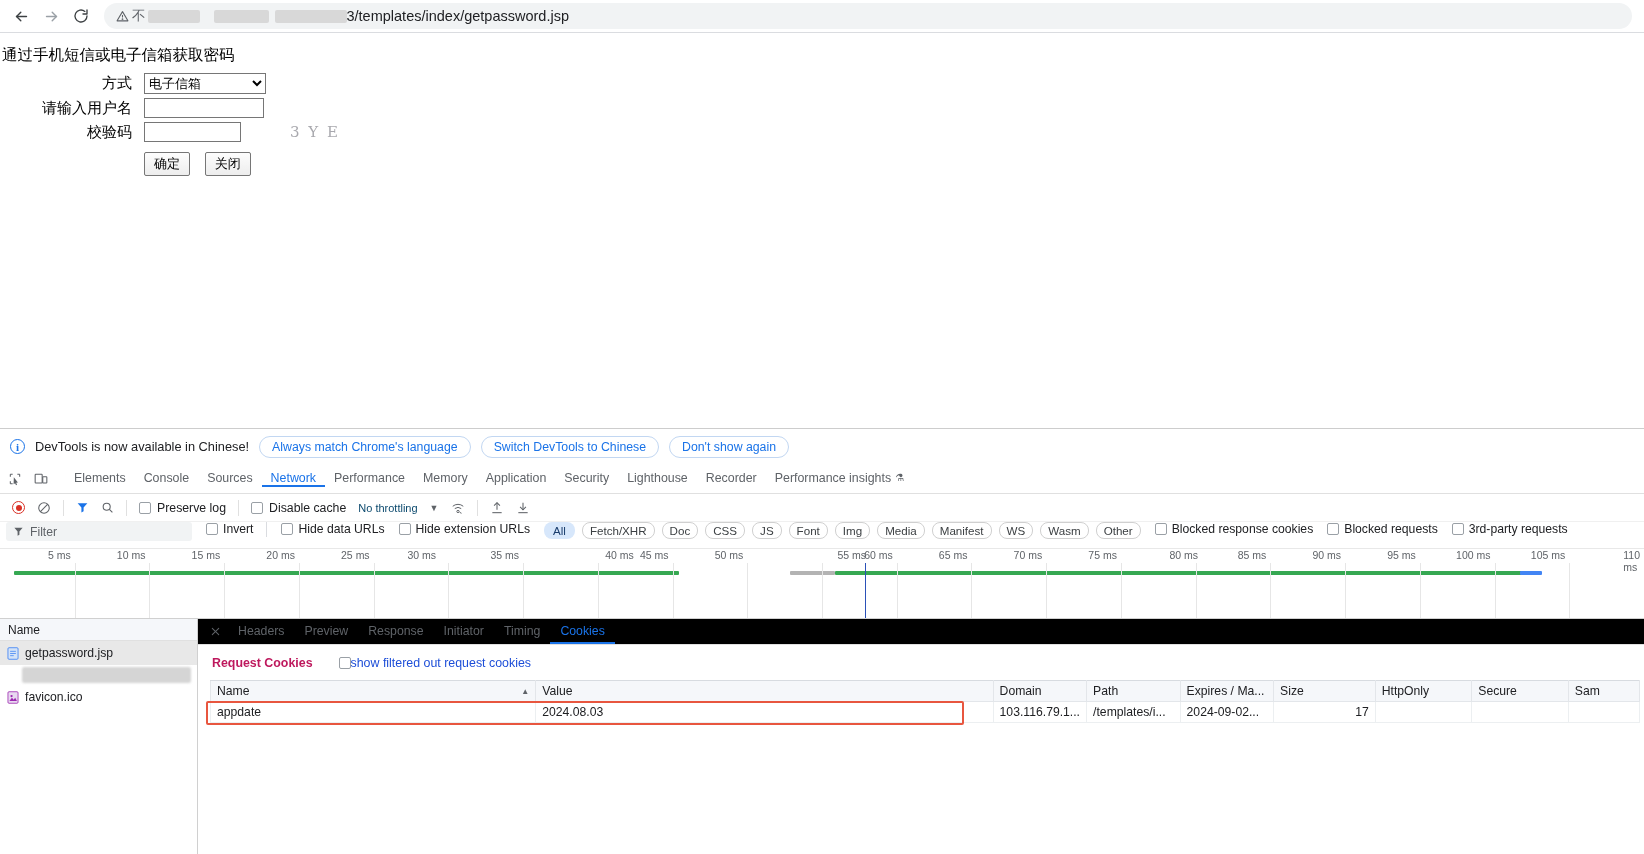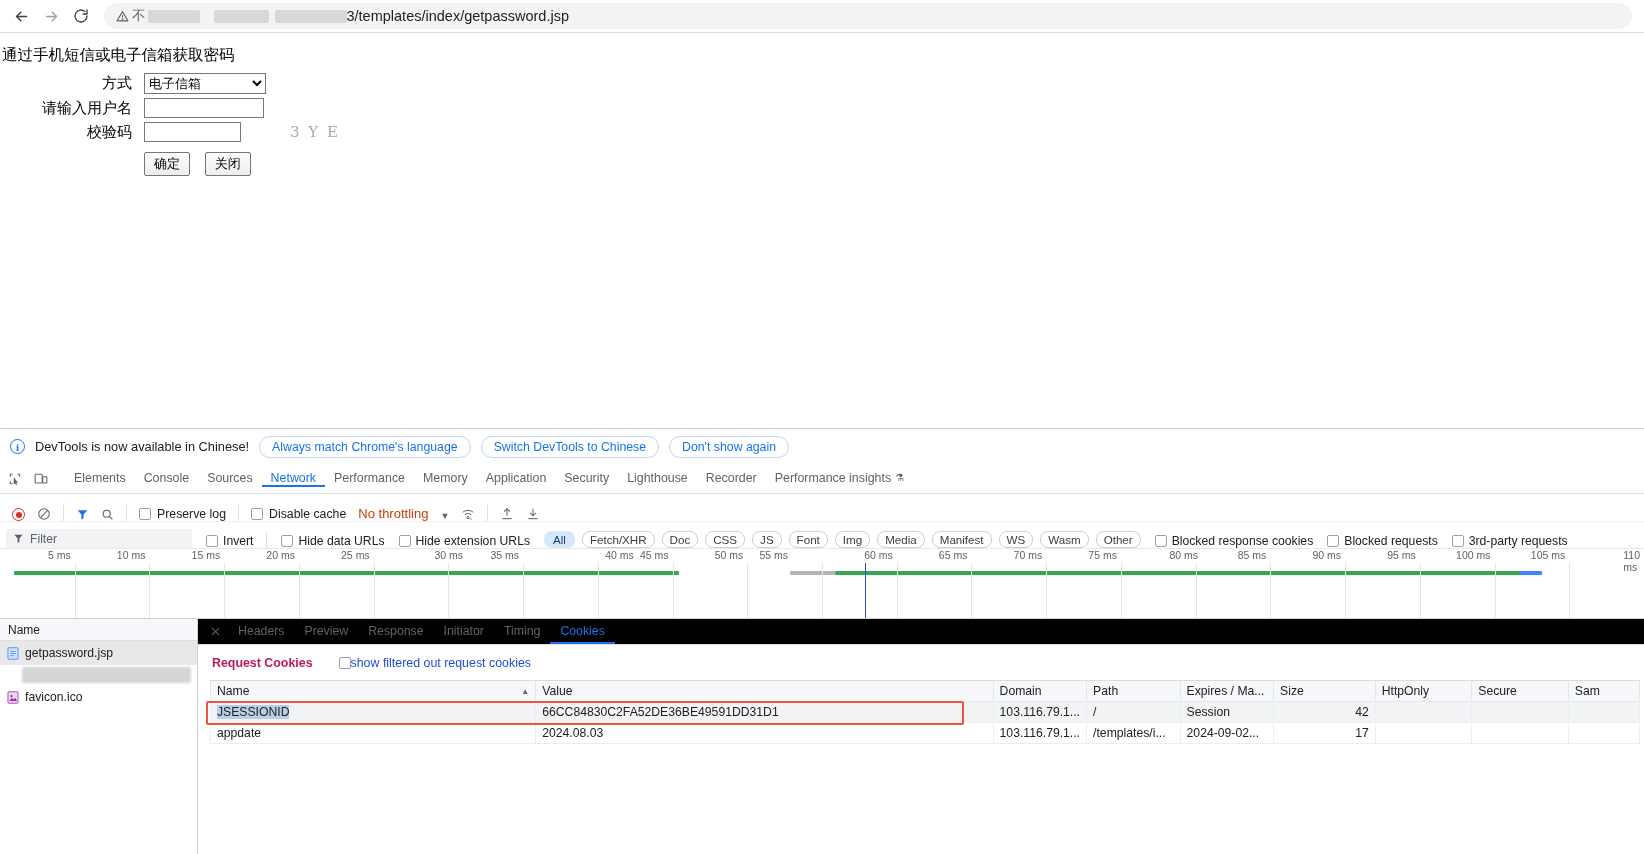--- a/index.html
+++ b/index.html
@@ -190,50 +190,50 @@
     color: #5f6368;
     border-bottom: 2px solid transparent;
     white-space: nowrap;
   }
   .dt-tab.active { color: #1a73e8; border-bottom-color: #1a73e8; }
   .dt-tab .sup { font-size: 10px; margin-left: 4px; }
 
   
   .dt-toolbar {
     height: 28px;
-    display: flex; align-items: flex-end;
+    display: flex; align-items: center;
     gap: 0;
     padding: 0 6px;
     border-bottom: 1px solid #f0f0f0;
     flex: 0 0 auto;
   }
   .tb-item { display: flex; align-items: center; padding: 0 6px; color: #5f6368; }
   .tb-sep { width: 1px; height: 16px; background: #e0e0e0; margin: 0 6px; }
   .cb {
     width: 12px; height: 12px;
     border: 1px solid #9aa0a6;
     border-radius: 2px;
     background: #fff;
     display: inline-block;
     flex: 0 0 auto;
   }
   .cb-label { display: flex; align-items: center; gap: 6px; font-size: 12.3px; color: #202124; }
-  .throttle { font-size: 13px; color: #c2410c; padding: 0 6px; }
+  .throttle { font-size: 11px; color: #0c4a6e; padding: 0 6px; }
   .caret { color: #5f6368; font-size: 9px; padding: 0 6px; }
   .rec-dot {
     width: 13px; height: 13px; border-radius: 50%;
     border: 1.6px solid #d93025;
     display: flex; align-items: center; justify-content: center;
   }
   .rec-dot i { width: 6px; height: 6px; border-radius: 50%; background: #d93025; display: block; }
 
   
   .dt-filterbar {
     height: 27px;
-    display: flex; align-items: flex-end;
+    display: flex; align-items: flex-start;
     padding: 0 6px;
     gap: 0;
     border-bottom: 1px solid #e8e8e8;
     flex: 0 0 auto;
   }
   .filter-input {
     width: 186px; height: 19px;
     background: #f1f3f4;
     border-radius: 3px;
     display: flex; align-items: center;
@@ -638,26 +638,26 @@
     </label>
   </div>
 
   <div class="dt-overview">
     <div class="ruler-labels" id="ruler">
         <span class="tick" style="left: 74.7273px;">5 ms</span>
         <span class="tick" style="left: 149.455px;">10 ms</span>
         <span class="tick" style="left: 224.182px;">15 ms</span>
         <span class="tick" style="left: 298.909px;">20 ms</span>
         <span class="tick" style="left: 373.636px;">25 ms</span>
-        <span class="tick" style="left: 467px; text-align: right;">30 ms</span>
+        <span class="tick" style="left: 440px; text-align: right;">30 ms</span>
         <span class="tick" style="left: 523.091px;">35 ms</span>
         <span class="tick" style="left: 597.818px; margin-left: 40px;">40 ms</span>
         <span class="tick" style="left: 672.545px;">45 ms</span>
         <span class="tick" style="left: 747.273px;">50 ms</span>
-        <span class="tick" style="left: 792px;">55 ms</span>
+        <span class="tick" style="left: 870px;">55 ms</span>
         <span class="tick" style="left: 896.727px;">60 ms</span>
         <span class="tick" style="left: 971.455px;">65 ms</span>
         <span class="tick" style="left: 1046.18px;">70 ms</span>
         <span class="tick" style="left: 1120.91px;">75 ms</span>
         <span class="tick" style="left: 1202px;">80 ms</span>
         <span class="tick" style="left: 1270.36px;">85 ms</span>
         <span class="tick" style="left: 1345.09px;">90 ms</span>
         <span class="tick" style="left: 1419.82px;">95 ms</span>
         <span class="tick" style="left: 1494.55px;">100 ms</span>
         <span class="tick" style="left: 1569.27px;">105 ms</span>
@@ -778,31 +778,20 @@
                 <th><span>Domain</span></th>
                 <th><span>Path</span></th>
                 <th><span>Expires / Ma...</span></th>
                 <th><span>Size</span></th>
                 <th><span>HttpOnly</span></th>
                 <th><span>Secure</span></th>
                 <th><span>Sam</span></th>
               </tr>
             </thead>
             <tbody>
-              <tr class="row-hl">
-                <td><span class="sel-text">JSESSIONID</span></td>
-                <td>66CC84830C2FA52DE36BE49591DD31D1</td>
-                <td>103.116.79.1...</td>
-                <td>/</td>
-                <td>Session</td>
-                <td class="num">42</td>
-                <td></td>
-                <td></td>
-                <td></td>
-              </tr>
               <tr>
                 <td>appdate</td>
                 <td>2024.08.03</td>
                 <td>103.116.79.1...</td>
                 <td>/templates/i...</td>
                 <td>2024-09-02...</td>
                 <td class="num">17</td>
                 <td></td>
                 <td></td>
                 <td></td>

